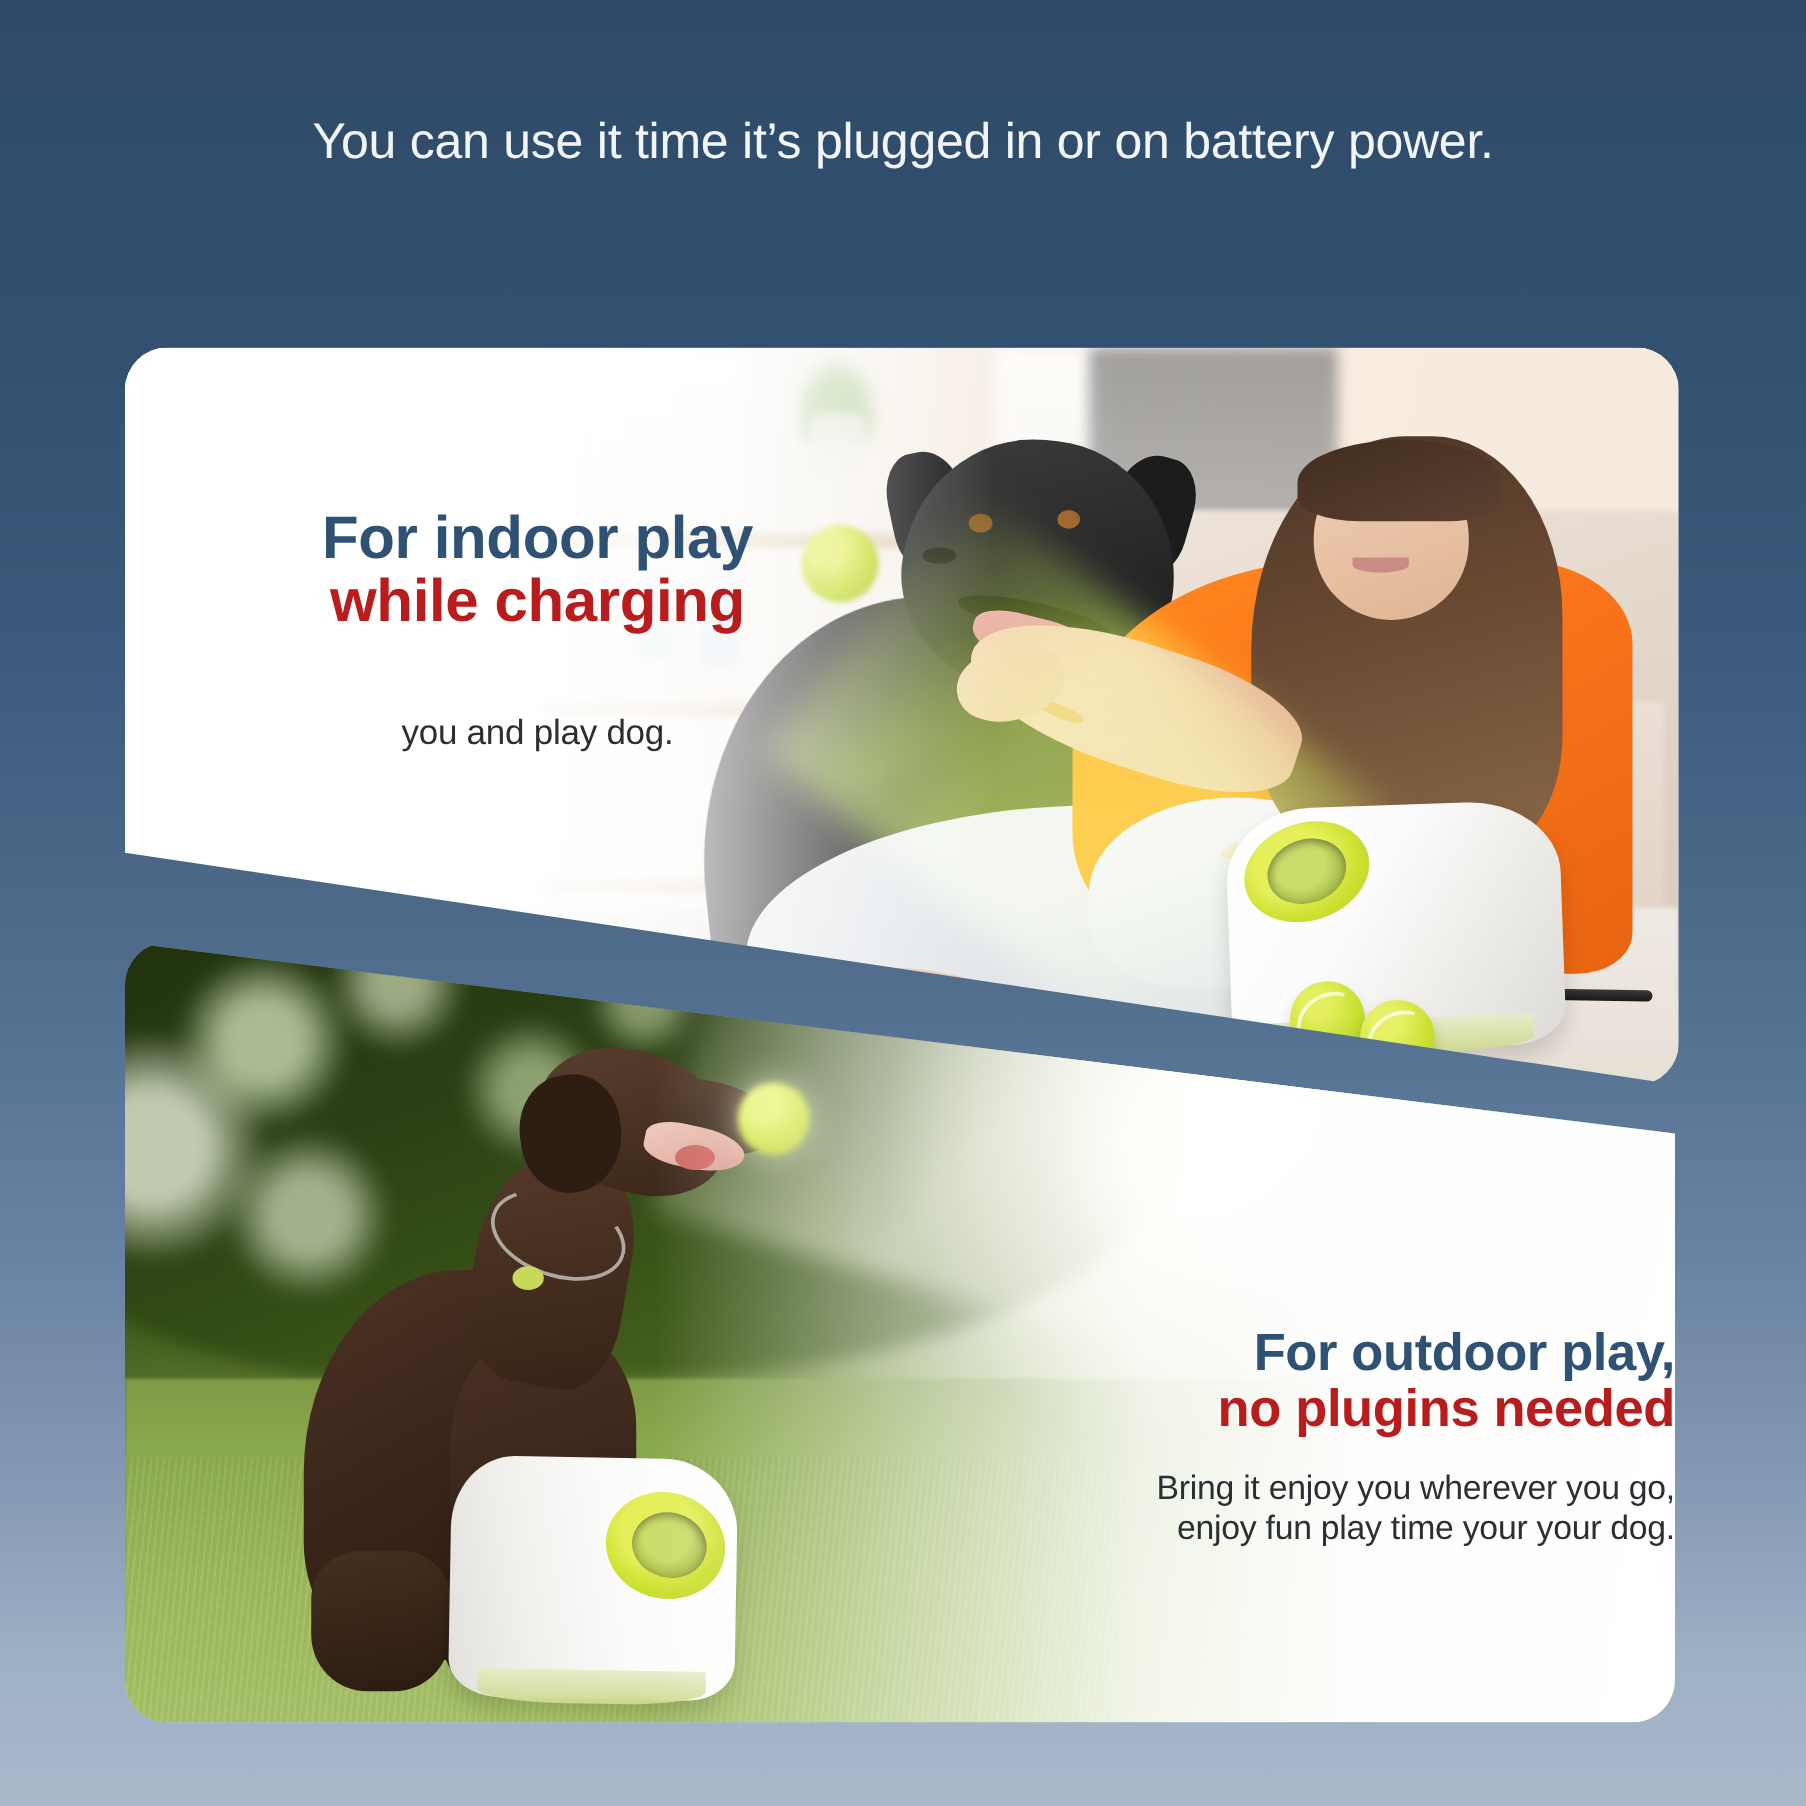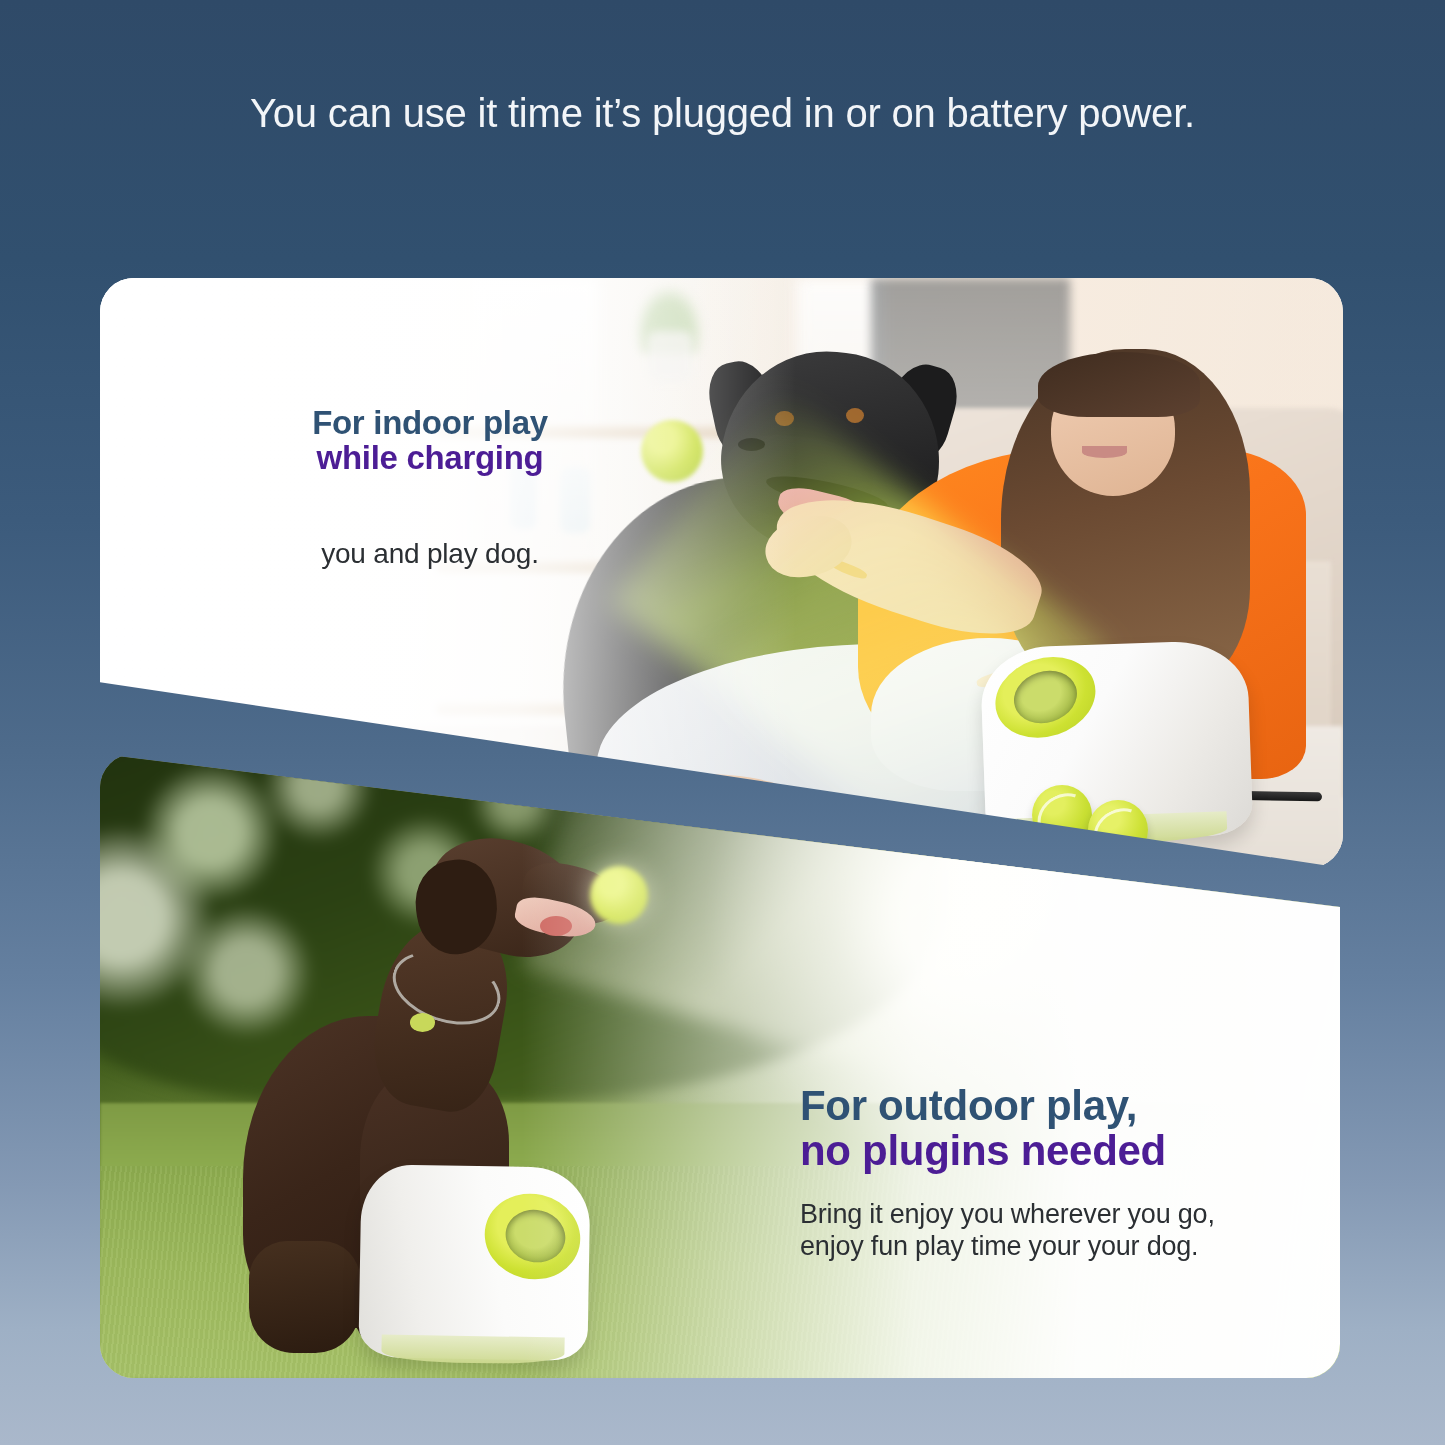--- a/index.html
+++ b/index.html
@@ -273,26 +273,26 @@
   .L-outdoor .ring{right:4%;top:14%;width:42%;height:44%;transform:rotate(12deg);}
   .L-outdoor .hole{right:11%;top:22%;width:26%;height:27%;transform:rotate(12deg);}
 
   .fadeR{position:absolute;right:0;top:0;width:66%;height:100%;
      background:linear-gradient(270deg,rgba(255,255,255,.995) 0%,rgba(255,255,255,.98) 32%,
        rgba(255,255,255,.86) 52%,rgba(255,255,255,.45) 76%,rgba(255,255,255,0) 100%);}
 
   
   .copy{position:absolute;z-index:5;}
   .copy-indoor{left:100px;top:127px;width:460px;text-align:center;}
-  .copy-outdoor{left:700px;top:306px;width:540px;text-align:left;margin-top:24px;}
+  .copy-outdoor{left:700px;top:306px;width:540px;text-align:right;}
   .ctitle{
-    font-weight:bold;font-size:33px;line-height:1.07;margin:0;
+    font-weight:bold;font-size:48px;line-height:1.07;margin:0;
     letter-spacing:-0.3px;color:#2f5274;
   }
-  .ctitle .l2{color:#4c1d95;display:block;}
+  .ctitle .l2{color:#b91c1c;display:block;}
   .copy-outdoor .ctitle{font-size:42px;}
   .copy-outdoor .ctitle .l1{color:#2f5274;display:block;}
   .cbody{
     font-size:28px;line-height:1.2;margin:28px 0 0 0;color:#2b2f33;font-weight:400;
     letter-spacing:-0.2px;
   }
   .copy-outdoor .cbody{font-size:27px;margin-top:24px;}
 </style>
 </head>
 <body>

